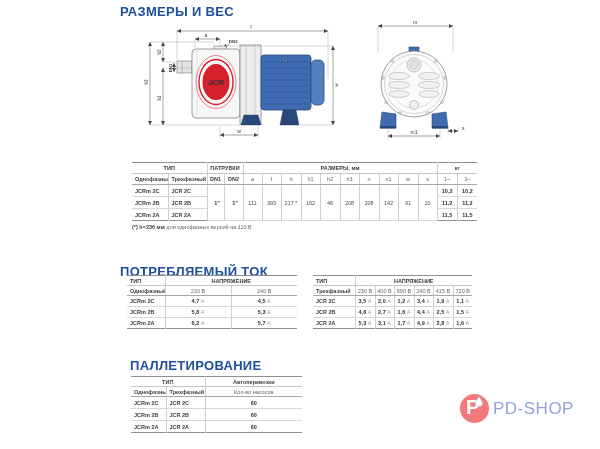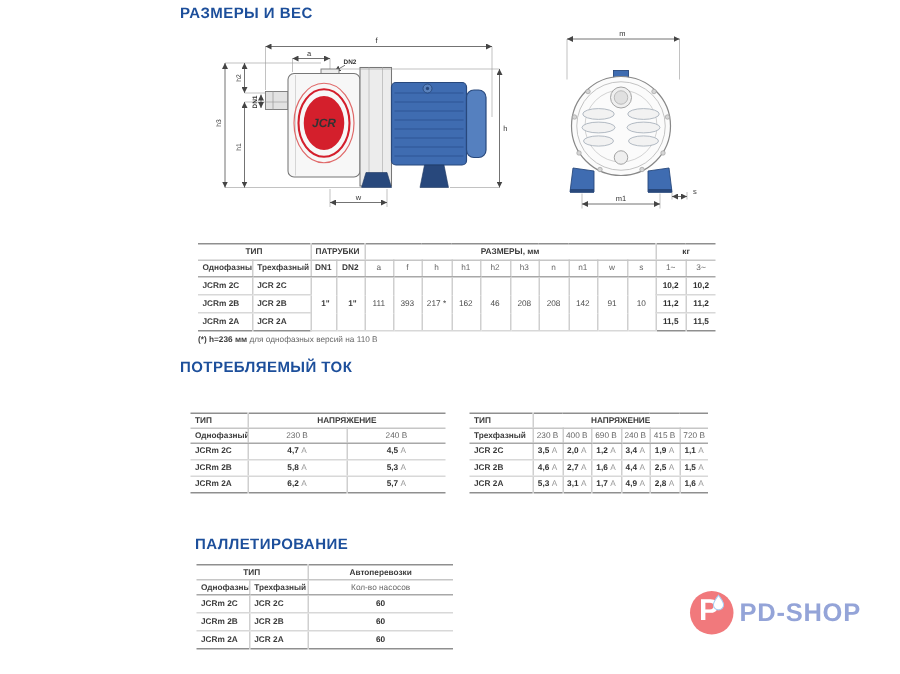--- a/index.html
+++ b/index.html
@@ -2,21 +2,21 @@
 <html><head>
 <meta charset="utf-8">
 <style>
   html,body{margin:0;padding:0;}
   body{
     width:600px;height:449px;position:relative;background:#ffffff;
     font-family:"Liberation Sans",sans-serif;overflow:hidden;
     -webkit-font-smoothing:antialiased;
   }
   .abs{position:absolute;}
-  .sec-title{color:#1d4f9b;font-weight:bold;font-size:10px;letter-spacing:.3px;}
+  .sec-title{color:#1d4f9b;font-weight:bold;font-size:13px;letter-spacing:.3px;}
 
   
   table{border-collapse:collapse;table-layout:fixed;position:absolute;
         border-top:1px solid #8f8f8f;border-bottom:1px solid #8f8f8f;background:#fff;}
   th,td{padding:0;margin:0;text-align:center;vertical-align:middle;white-space:nowrap;
         overflow:hidden;font-size:5.5px;color:#4a4a4a;border-left:1px solid #cfcfcf;}
   th:first-child,td:first-child{border-left:none;}
   tr.gh th{font-weight:bold;color:#3b3b3b;border-bottom:1px solid #c6c6c6;}
   tr.sh th{border-bottom:1px solid #a8a8a8;font-weight:normal;color:#666;}
   tr.sh th.b{font-weight:bold;color:#3b3b3b;}
@@ -34,21 +34,21 @@
   .footnote b{color:#3d3d3d;}
 
   
   svg text{font-family:"Liberation Sans",sans-serif;fill:#333;}
   .dimtxt{font-size:5px;}
 
   
   .pdlogo{display:flex;align-items:center;gap:4px;}
   .pd-circle{width:29px;height:29px;border-radius:50%;background:#f1797c;position:relative;}
   .pd-circle .p{position:absolute;left:6px;top:2px;color:#fff;font-weight:bold;font-size:20px;}
-  .pd-text{color:#94a4d8;font-weight:bold;font-size:17px;letter-spacing:.5px;}
+  .pd-text{color:#94a4d8;font-weight:normal;font-size:17px;letter-spacing:.5px;}
 </style>
 </head>
 <body>
 
 <div class="abs sec-title" style="left:120px;top:4px;">РАЗМЕРЫ И ВЕС</div>
 
 <svg class="abs" style="left:130px;top:18px;" width="360" height="136" viewBox="0 0 360 136">
   <defs>
     <marker id="ar" markerUnits="userSpaceOnUse" markerWidth="4" markerHeight="4" refX="4" refY="2" orient="auto-start-reverse">
       <path d="M0,0 L4,2 L0,4 Z" fill="#444"></path>
@@ -253,21 +253,21 @@
     <td class="kg">11,5</td>
     <td class="kg">11,5</td>
   </tr>
 </tbody>
   </table>
 
 <div class="abs footnote" style="left:132px;top:224px;">
   <b>(*) h=236 мм</b><span> для однофазных версий на 110 В</span>
 </div>
 
-<div class="abs sec-title" style="left:120px;top:240px;">ПОТРЕБЛЯЕМЫЙ ТОК</div>
+<div class="abs sec-title" style="left:120px;top:264px;">ПОТРЕБЛЯЕМЫЙ ТОК</div>
 
 <table style="left:127px;top:275px;width:170px;">
   <colgroup>
       <col style="width:38px">
       <col style="width:66px">
       <col style="width:66px">
     </colgroup>
   <tbody>
       <tr class="gh" style="height:10px">
     <th class="lft">ТИП</th>

